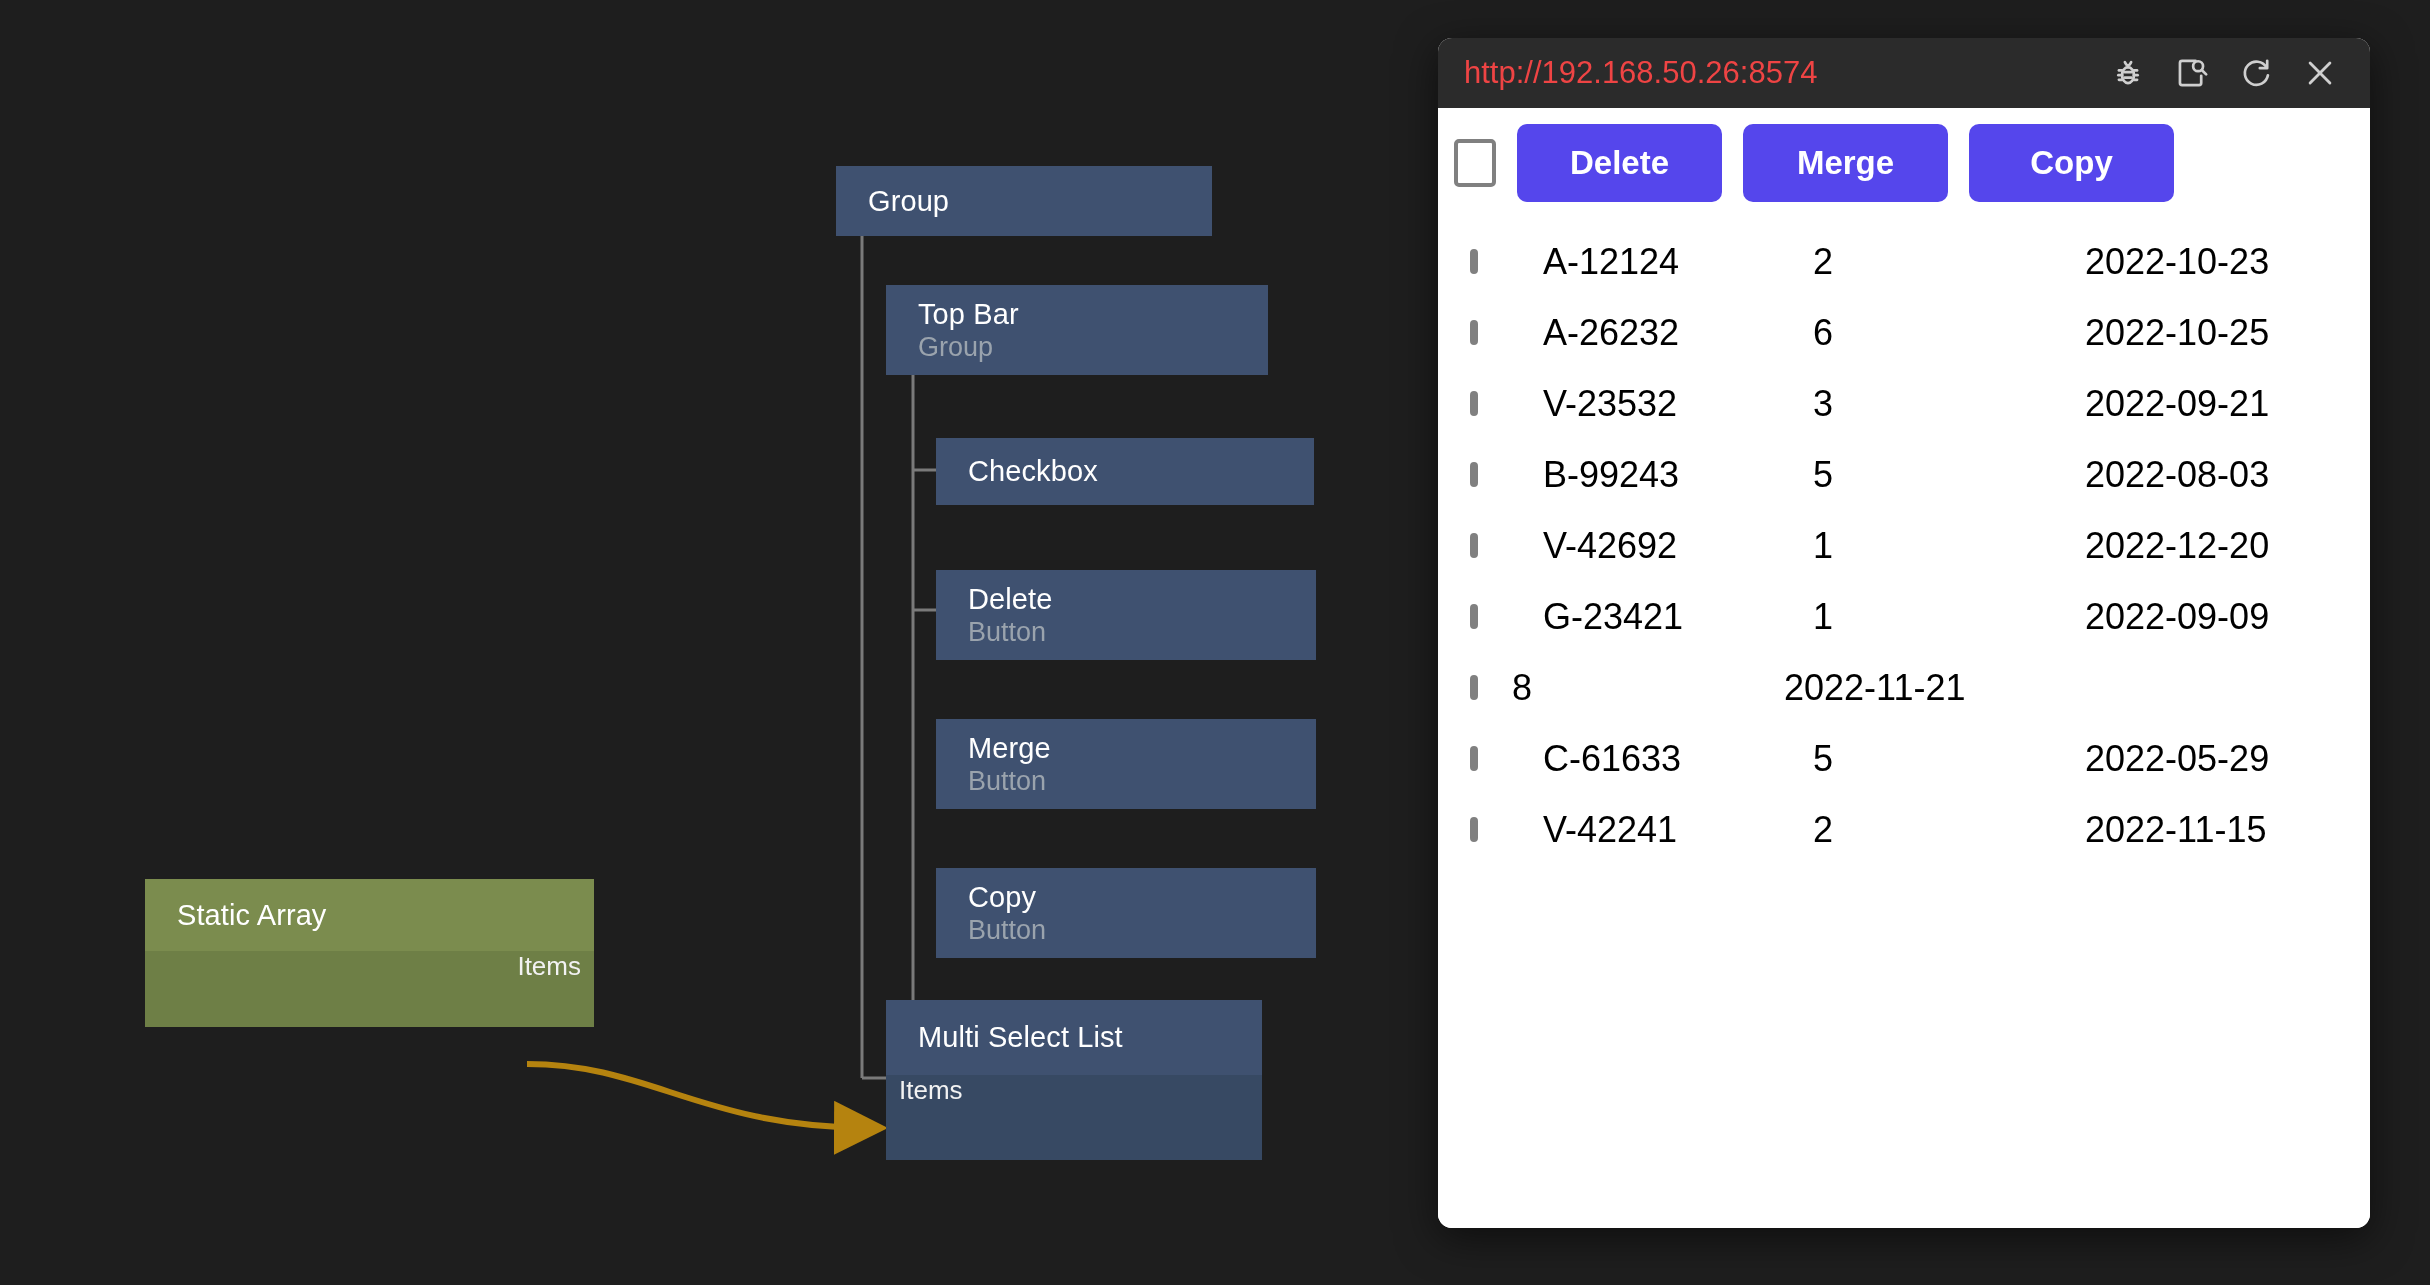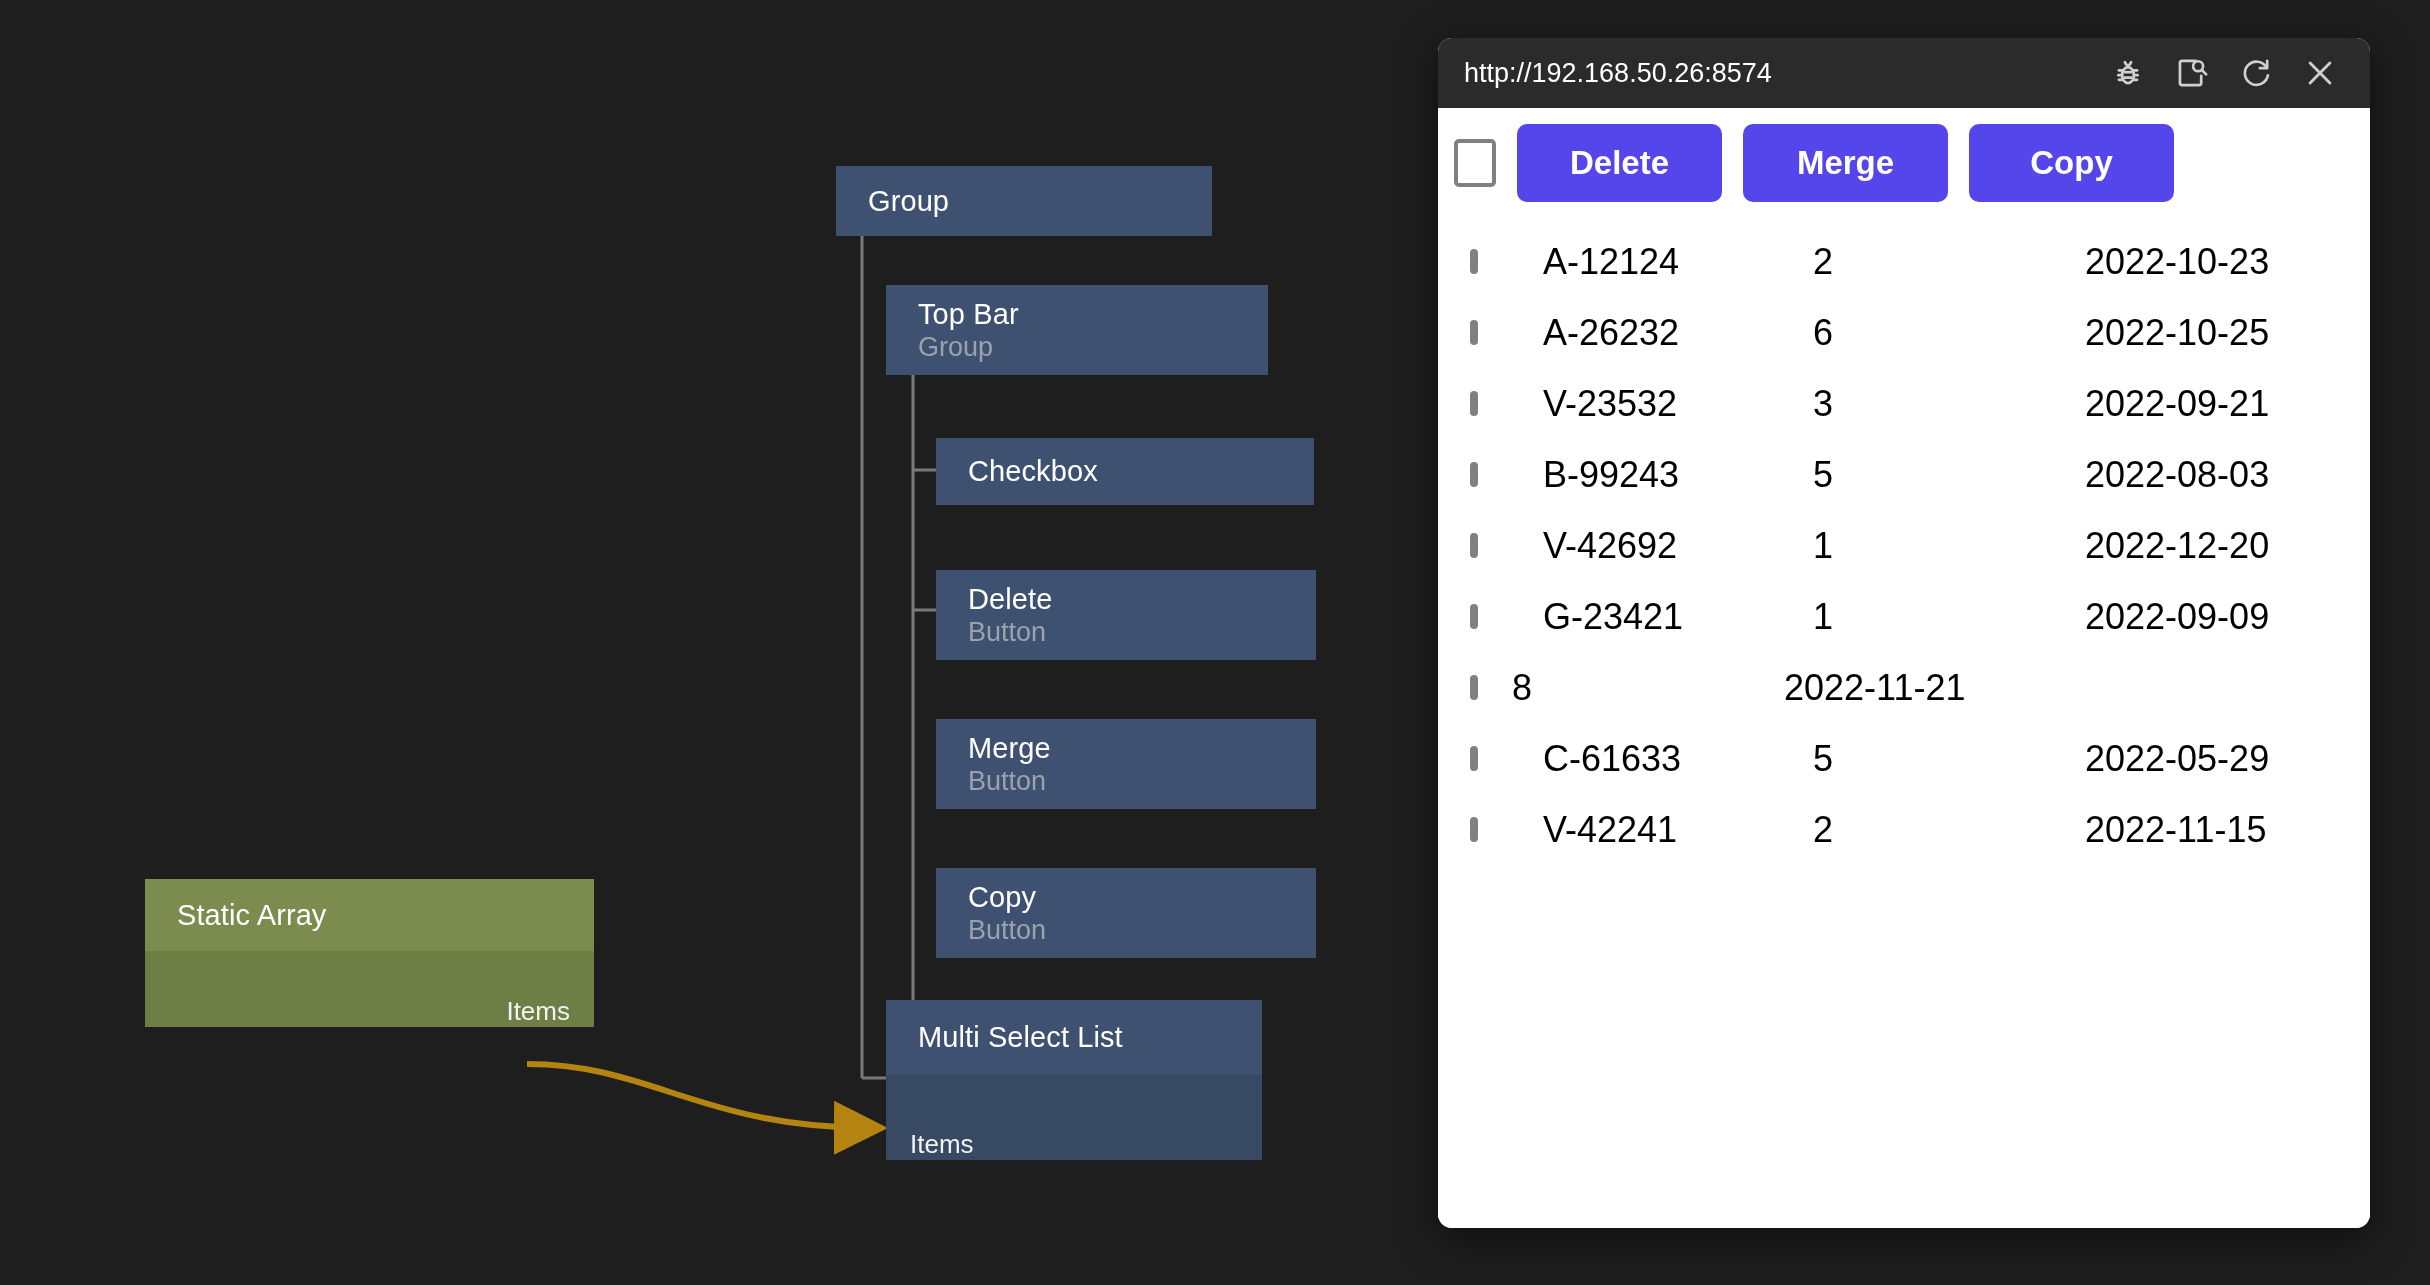--- a/index.html
+++ b/index.html
@@ -47,22 +47,22 @@
     letter-spacing: .1px;
   }
   .node-subtitle {
     color: #9aa3ad;
     font-size: 27px;
     line-height: 1.2;
   }
   .node-body {
     box-sizing: border-box;
     display: flex;
-    align-items: flex-end;
-    padding: 0 24px;
+    align-items: flex-start;
+    padding: 0 13px;
   }
   .port-label {
     color: #f2f2f2;
     font-size: 26px;
     white-space: nowrap;
   }
   .port-label.out { margin-left: auto; }
 
   
   .node.blue .node-header { background: #3f5170; }
@@ -88,22 +88,22 @@
   #panel-titlebar {
     height: 70px;
     flex: 0 0 70px;
     background: #2b2b2b;
     display: flex;
     align-items: center;
     padding: 0 22px 0 26px;
     gap: 0;
   }
   #url-text {
-    color: #ffffff;
-    font-size: 27px;
+    color: #ef4444;
+    font-size: 31px;
     white-space: nowrap;
     flex: 1 1 auto;
     overflow: hidden;
   }
   .title-icon {
     width: 56px;
     height: 56px;
     display: flex;
     align-items: center;
     justify-content: center;

